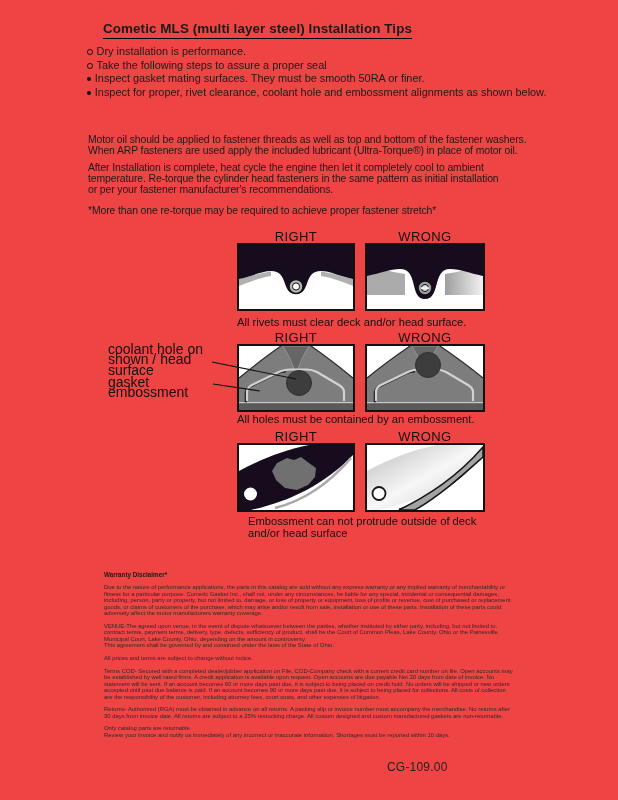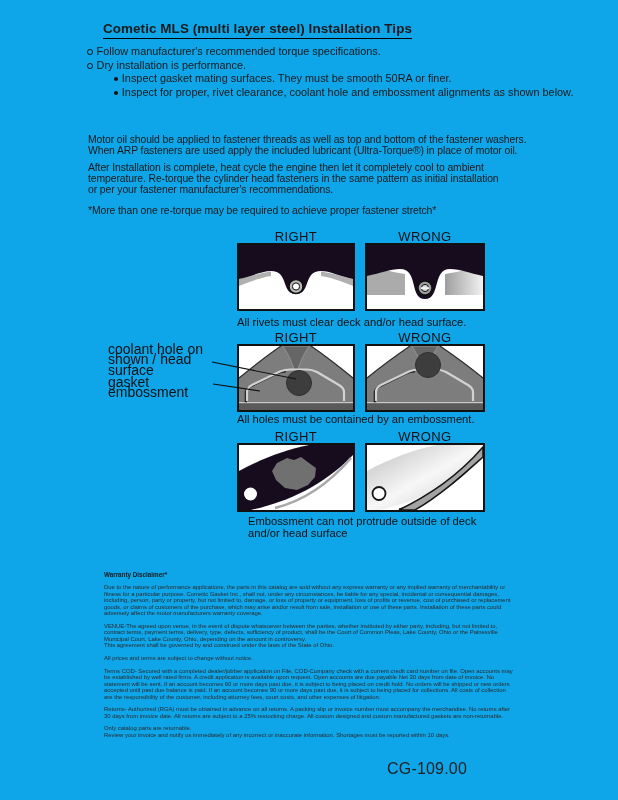--- a/index.html
+++ b/index.html
@@ -1,31 +1,31 @@
 <!DOCTYPE html>
 <html><head>
 <meta charset="utf-8">
 <style>
   html,body { margin:0; padding:0; background:#ffffff; }
   .page {
-    position:relative; width:618px; height:800px; background:#0ea5e9;
+    position:relative; width:618px; height:800px; background:#ef4444;
     font-family:"Liberation Sans", sans-serif; color:#1a1a1a; overflow:hidden;
   }
   .abs { position:absolute; }
 
   
   .doc-title {
     left:103px; top:21px; font-size:13.4px; font-weight:bold; letter-spacing:.1px;
     border-bottom:1.6px solid #000; padding-bottom:2px; white-space:nowrap;
   }
 
   
   .tips { left:87px; top:45px; font-size:10.9px; }
   .tip-row { display:flex; align-items:flex-start; line-height:13.7px; white-space:nowrap; }
-  .tip-row.sub { margin-left:27px; }
+  .tip-row.sub { }
   .marker-circle { flex:none; width:3.6px; height:3.6px; border:1px solid #111; border-radius:50%; margin:4.4px 4px 0 0; }
   .marker-dot { flex:none; width:3.8px; height:3.8px; background:#111; border-radius:50%; margin:4.8px 4px 0 0; }
 
   
   .diesel-h { left:88px; top:117px; font-size:12.6px; font-weight:bold; }
   .body-para { left:88px; font-size:10.4px; line-height:10.9px; white-space:pre-line; letter-spacing:-.1px; }
   .p1 { top:135px; } .p2 { top:163px; } .pnote { top:206px; }
 
   
   .fig-label { font-size:13px; letter-spacing:.4px; text-align:center; color:#111; }
@@ -44,37 +44,37 @@
   .callout { font-size:14px; line-height:10.4px; text-align:left; color:#111; }
   .co-1 { left:108px; width:102px; top:344px; }
   .co-2 { left:108px; width:102px; top:377px; }
   .leader-svg { left:204px; top:352px; }
 
   
   .legal { left:104px; top:571px; width:414px; color:#2b2b2b; }
   .legal h3 { margin:0 0 6px 0; font-size:6.3px; font-weight:bold; color:#1a1a1a; }
   .legal p { margin:0 0 6.2px 0; font-size:5.9px; line-height:6.5px; white-space:pre-line; }
 
-  .page-num { left:387px; top:760px; font-size:16px; letter-spacing:.2px; color:#222; }
+  .page-num { left:387px; top:760px; font-size:12px; letter-spacing:.2px; color:#222; }
 </style>
 </head>
 <body>
 
 <div class="page">
 
   <div class="abs doc-title">Cometic MLS (multi layer steel) Installation Tips</div>
 
   <div class="abs tips">
     <div class="tip-row">
       <span class="marker-circle"></span>
-      <span>Follow manufacturer's recommended torque specifications.</span>
+      <span>Dry installation is performance.</span>
     </div>
     <div class="tip-row">
       <span class="marker-circle"></span>
-      <span>Dry installation is performance.</span>
+      <span>Take the following steps to assure a proper seal</span>
     </div>
     <div class="tip-row sub">
       <span class="marker-dot"></span>
       <span>Inspect gasket mating surfaces.  They must be smooth 50RA or finer.</span>
     </div>
     <div class="tip-row sub">
       <span class="marker-dot"></span>
       <span>Inspect for proper, rivet clearance, coolant hole and embossment alignments as shown below.</span>
     </div>
   </div>

